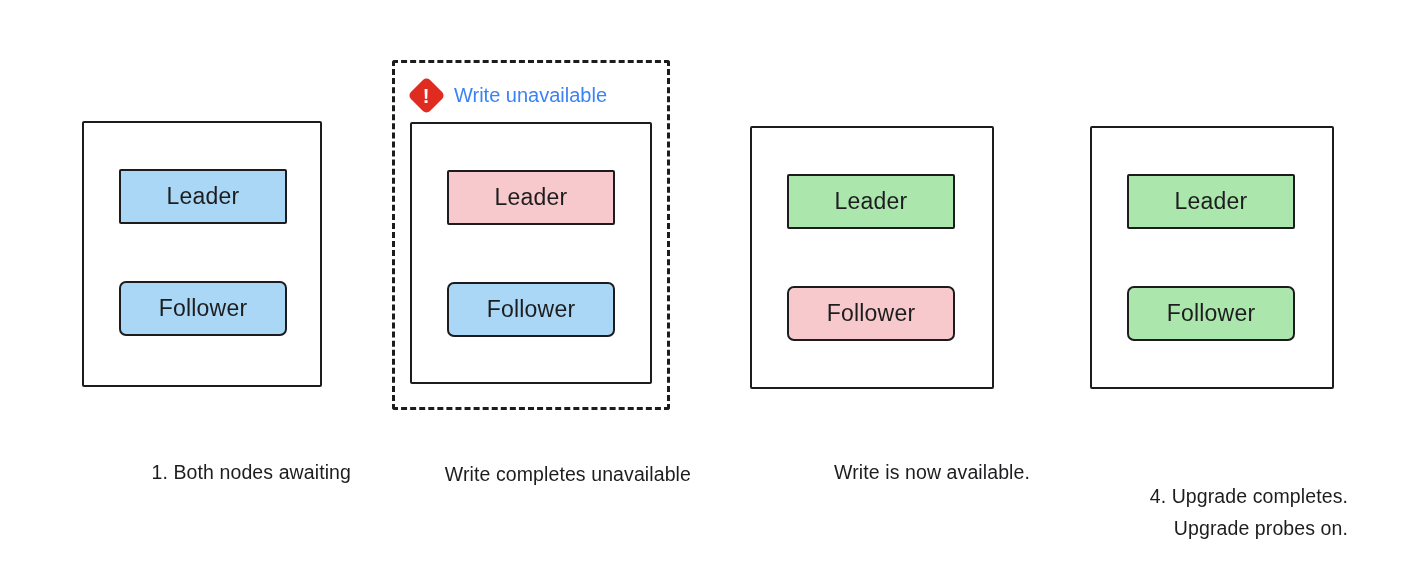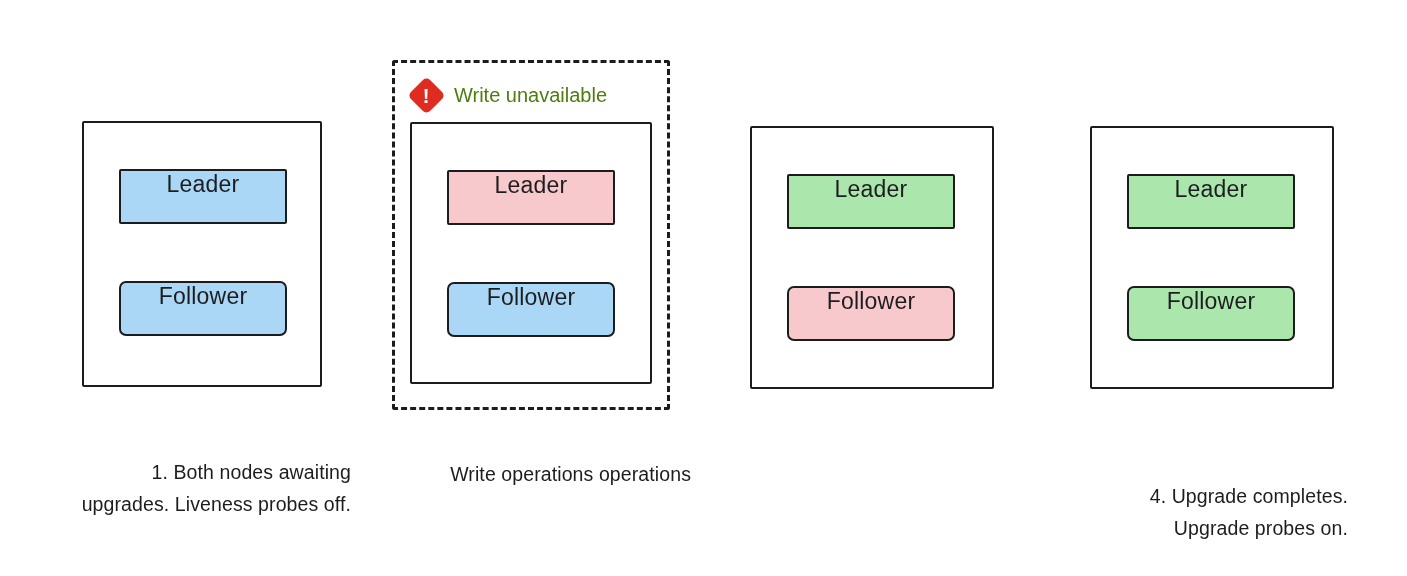--- a/index.html
+++ b/index.html
@@ -29,20 +29,21 @@
     background: transparent;
   }
   .node {
     position: absolute;
     left: 35px;
     width: 168px;
     height: 55px;
     border: 2.5px solid #1c1c1e;
     border-radius: 2px;
     display: flex;
+    align-items: center;
     justify-content: center;
     font-size: 23px;
     font-weight: 500;
     letter-spacing: 0.2px;
     color: #1d1d1f;
     box-sizing: border-box;
   }
   .node-leader { top: 46px; }
   .node-follower { top: 158px; border-radius: 7px; }
   .caption {
@@ -75,70 +76,70 @@
   }
   .warning-diamond .bang {
     transform: rotate(-45deg);
     color: #ffffff;
     font-weight: 700;
     font-size: 20px;
     line-height: 1;
   }
   .warning-label {
     font-size: 20px;
-    color: #4d7c0f;
+    color: #3b82f6;
   }
 </style>
 </head>
 <body>
 
 <div class="canvas">
 
   <div class="stage-box" style="left:82px; top:121px; width:236px; height:262px;">
     <div class="node node-leader" style="background: rgb(169, 215, 245);">
       <span>Leader</span>
     </div>
     <div class="node node-follower" style="background: rgb(169, 215, 245);">
       <span>Follower</span>
     </div>
   </div>
   <div class="caption" style="left:31px; top:456px; width:320px;">
     <div>1. Both nodes awaiting</div>
-    <div>upgrades. Liveness probes off.</div>
   </div>
 
   <div class="dashed-frame" style="left:392px; top:60px; width:272px; height:344px;">
     <div class="warning-row">
       <div class="warning-diamond">
         <span class="bang">!</span>
       </div>
       <span class="warning-label">Write unavailable</span>
     </div>
     <div class="stage-box" style="left:15px; top:59px; width:238px; height:258px;">
       <div class="node node-leader" style="background: rgb(248, 201, 204);">
         <span>Leader</span>
       </div>
       <div class="node node-follower" style="background: rgb(169, 215, 245);">
         <span>Follower</span>
       </div>
     </div>
   </div>
   <div class="caption" style="left:371px; top:458px; width:320px;">
-    <div>Write operations operations</div>
+    <div>Write completes unavailable</div>
   </div>
 
   <div class="stage-box" style="left:750px; top:126px; width:240px; height:259px;">
     <div class="node node-leader" style="background: rgb(171, 231, 173);">
       <span>Leader</span>
     </div>
     <div class="node node-follower" style="background: rgb(248, 201, 204);">
       <span>Follower</span>
     </div>
   </div>
   <div class="caption" style="left:730px; top:456px; width:300px;">
+    <div>Write is now available.</div>
   </div>
 
   <div class="stage-box" style="left:1090px; top:126px; width:240px; height:259px;">
     <div class="node node-leader" style="background: rgb(171, 231, 173);">
       <span>Leader</span>
     </div>
     <div class="node node-follower" style="background: rgb(171, 231, 173);">
       <span>Follower</span>
     </div>
   </div>

